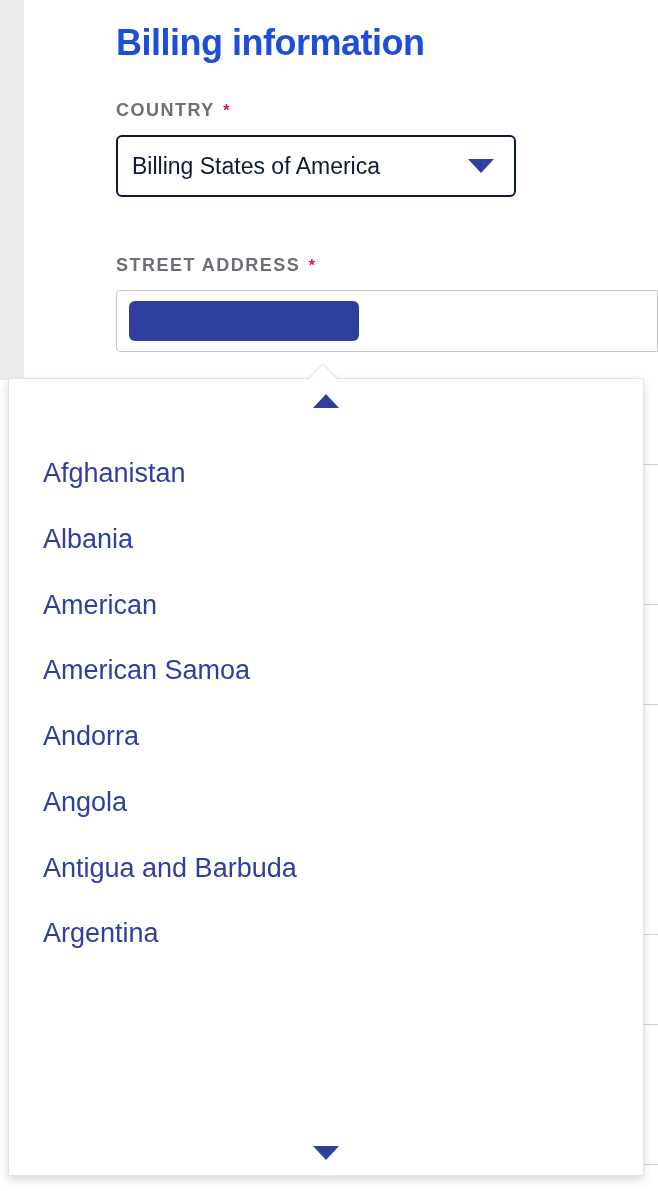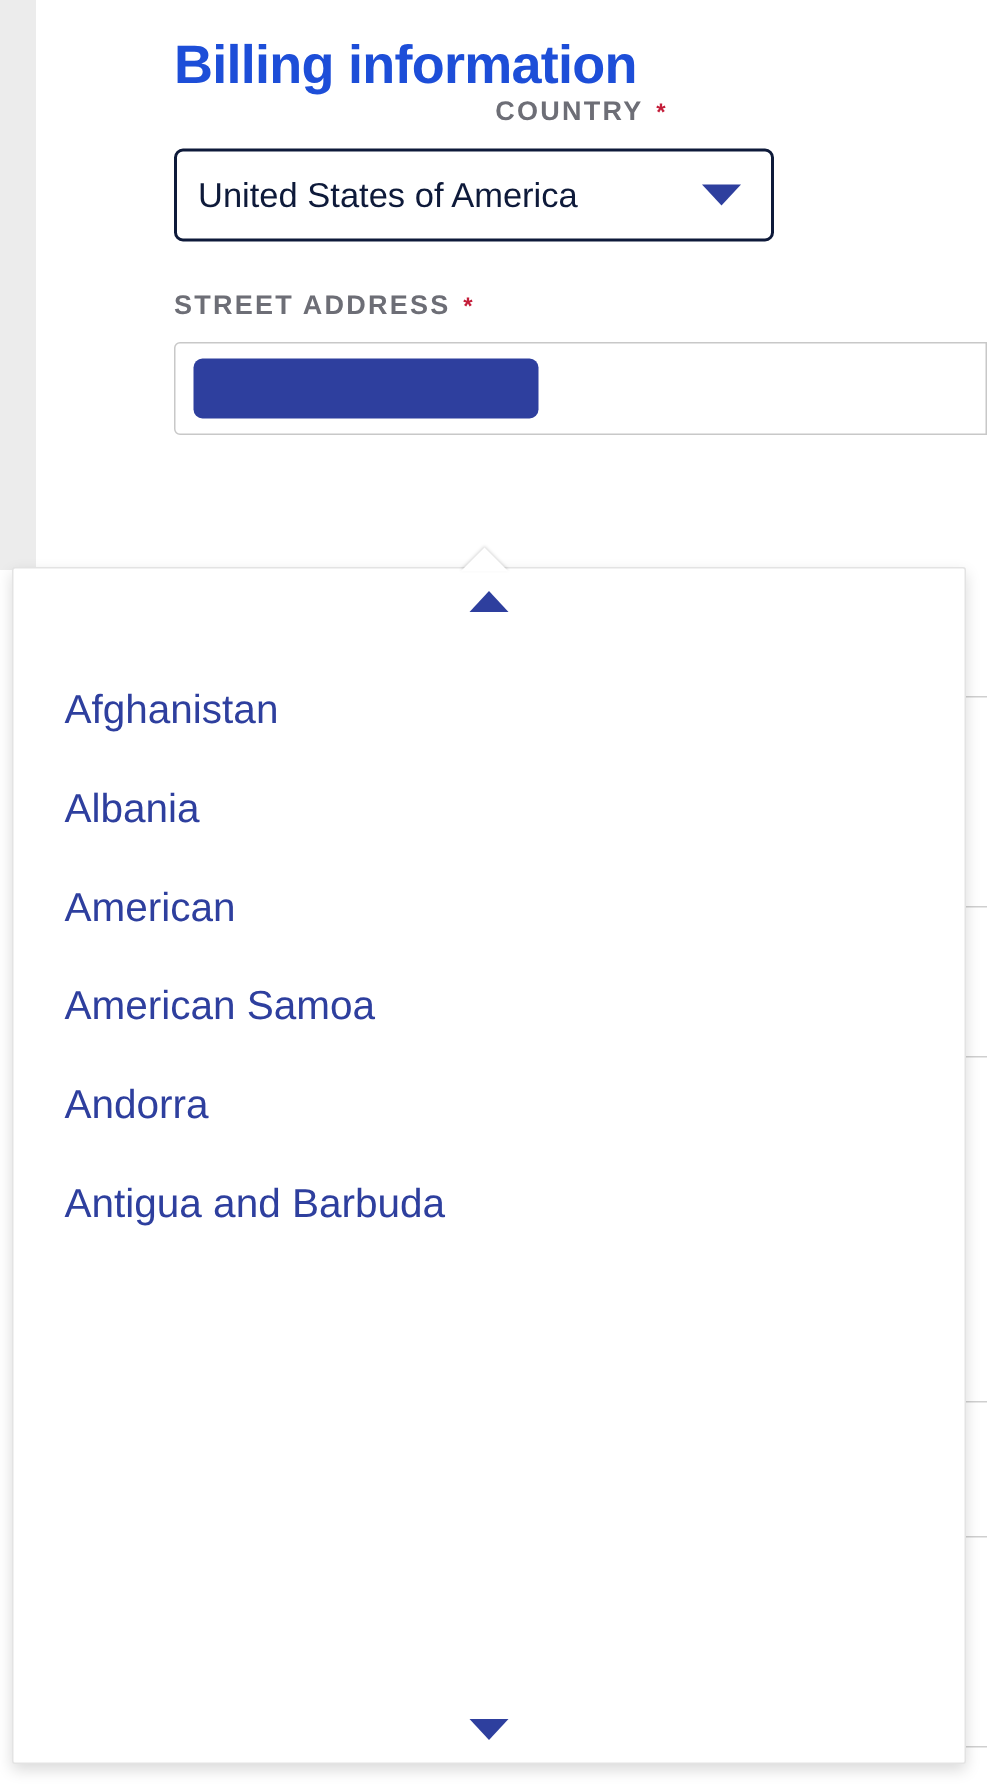--- a/index.html
+++ b/index.html
@@ -26,21 +26,21 @@
     .content {
       padding: 22px 0 0 116px;
     }
     .heading {
       font-size: 36px;
       font-weight: 700;
       color: #1d4ed8;
       letter-spacing: -0.5px;
     }
     .field-group {
-      text-align: center;
+      margin-top: 36px;
     }
     .field-label {
       font-size: 18px;
       font-weight: 700;
       color: #6d6e76;
       letter-spacing: 1.5px;
       text-transform: uppercase;
     }
     .required-star {
       color: #c41e3a;
@@ -65,21 +65,21 @@
       color: #0e1a3a;
     }
     .select-caret {
       width: 0;
       height: 0;
       border-left: 13px solid transparent;
       border-right: 13px solid transparent;
       border-top: 14px solid #2e3f9e;
     }
     .field-group-2 {
-      margin-top: 32px;
+      margin-top: 58px;
     }
     .text-input {
       margin-top: 14px;
       width: 542px;
       height: 62px;
       border: 1px solid #c8c8c8;
       border-radius: 4px 0 0 4px;
       display: flex;
       align-items: center;
       padding: 0 12px;
@@ -179,21 +179,21 @@
 
 <div class="content">
   <h1 class="heading">Billing information</h1>
 
   <div class="field-group">
     <div>
       <span class="field-label">COUNTRY</span>
       <span class="required-star">*</span>
     </div>
     <div class="select-box">
-      <span class="select-value">United States of America</span>
+      <span class="select-value">Billing States of America</span>
       <span class="select-caret"></span>
     </div>
   </div>
 
   <div class="field-group-2">
     <div>
       <span class="field-label">STREET ADDRESS</span>
       <span class="required-star">*</span>
     </div>
     <div class="text-input">
@@ -216,18 +216,20 @@
   <div class="scroll-arrow-top">
     <div class="tri"></div>
   </div>
   <div class="options-list">
 
   <div class="option-item">Afghanistan</div>
       <div class="option-item">Albania</div>
       <div class="option-item">American</div>
       <div class="option-item">American Samoa</div>
       <div class="option-item">Andorra</div>
+      <div class="option-item">Angola</div>
       <div class="option-item">Antigua and Barbuda</div>
+      <div class="option-item">Argentina</div>
     </div>
   <div class="scroll-arrow-bottom">
     <div class="tri"></div>
   </div>
 </div>
 
 </body></html>

